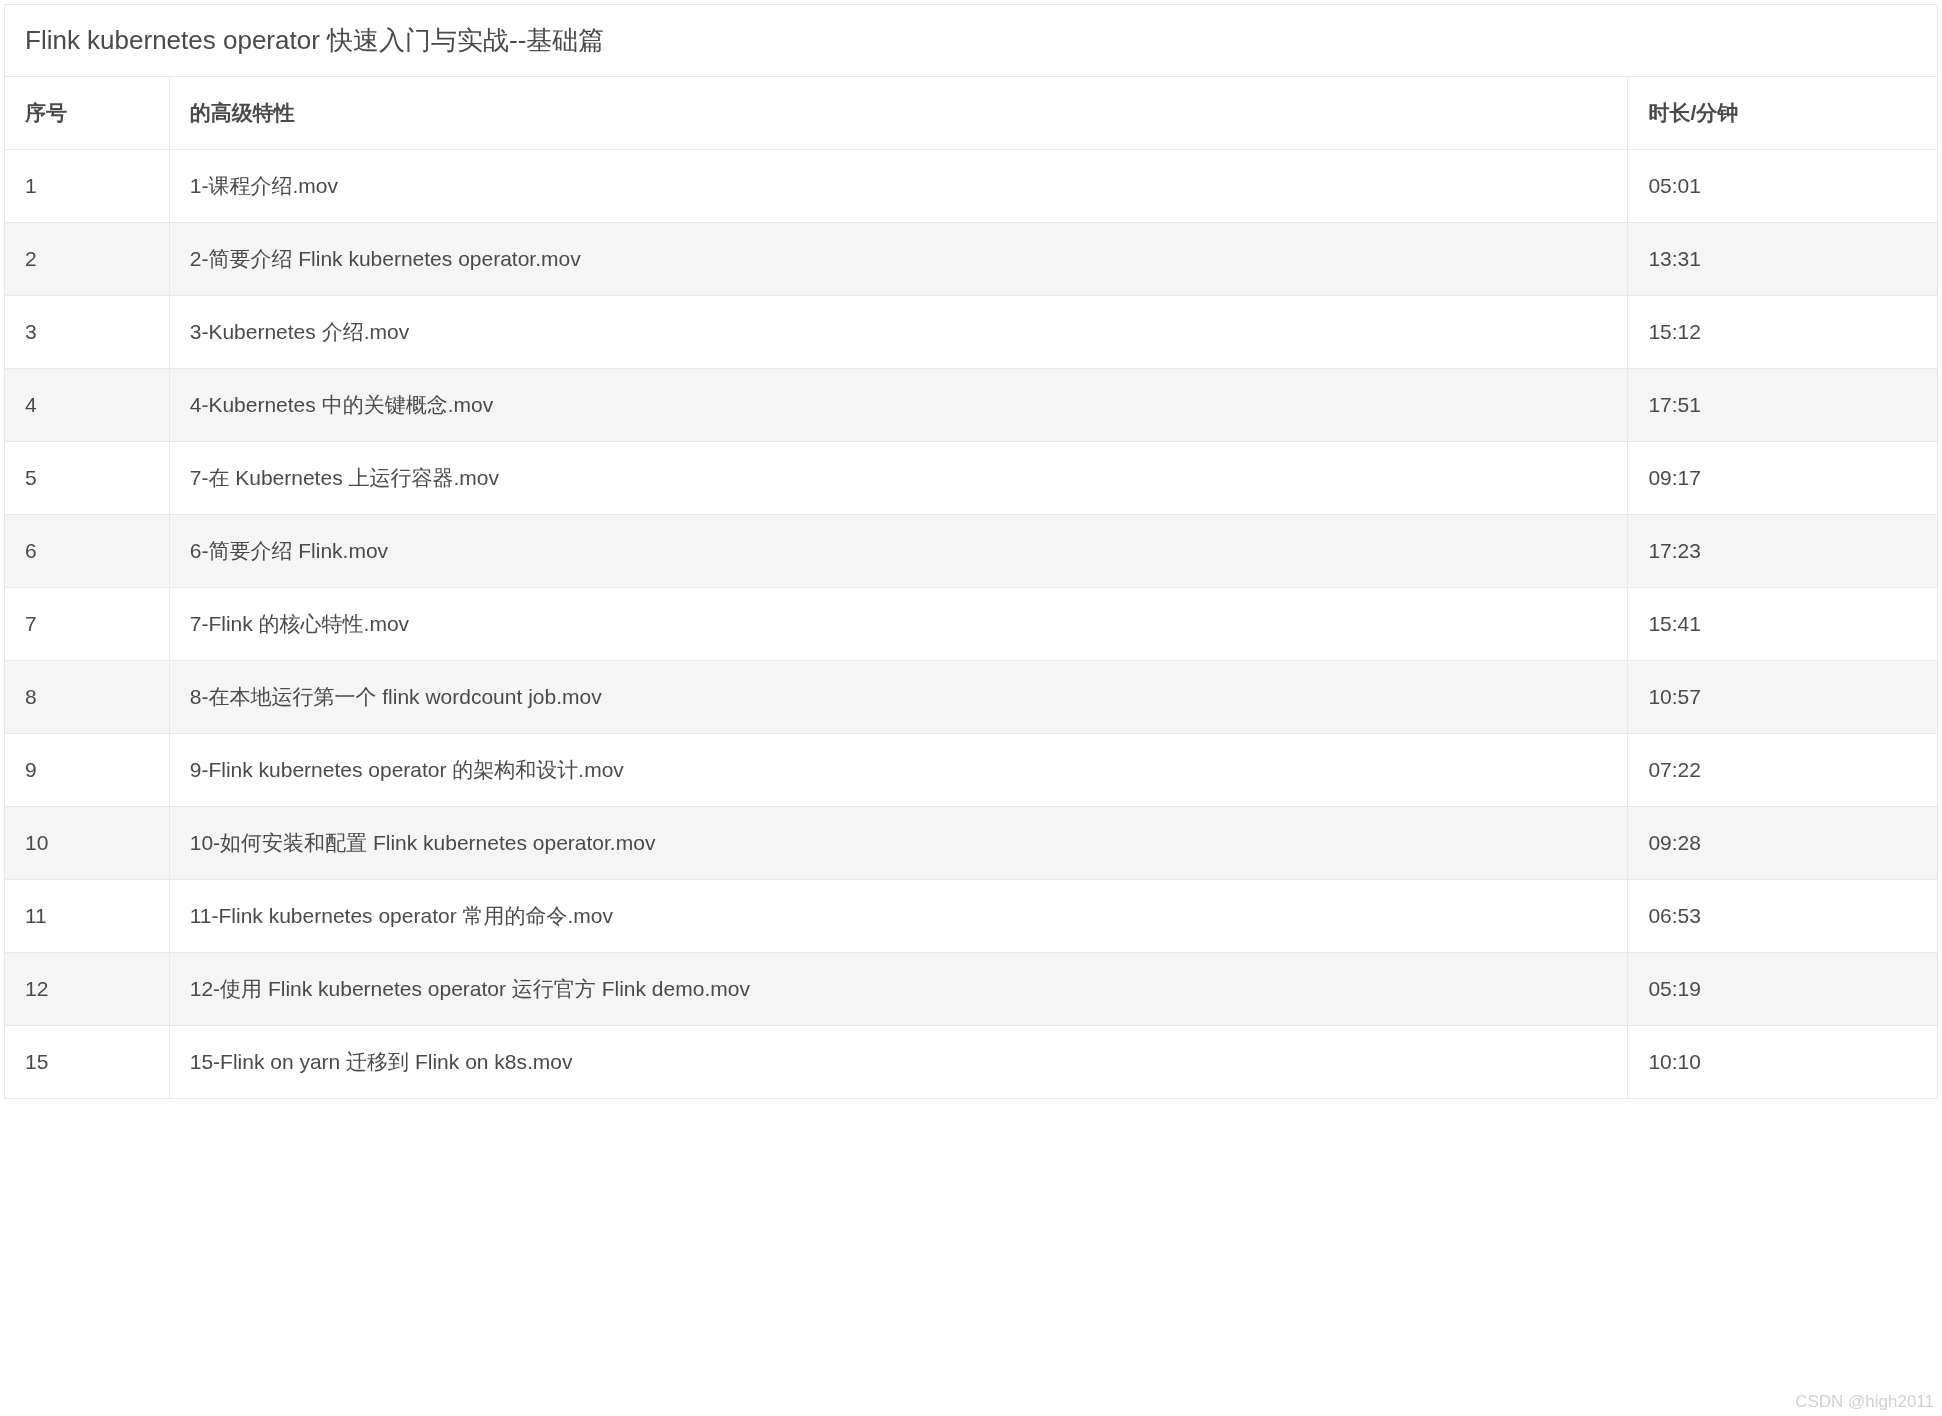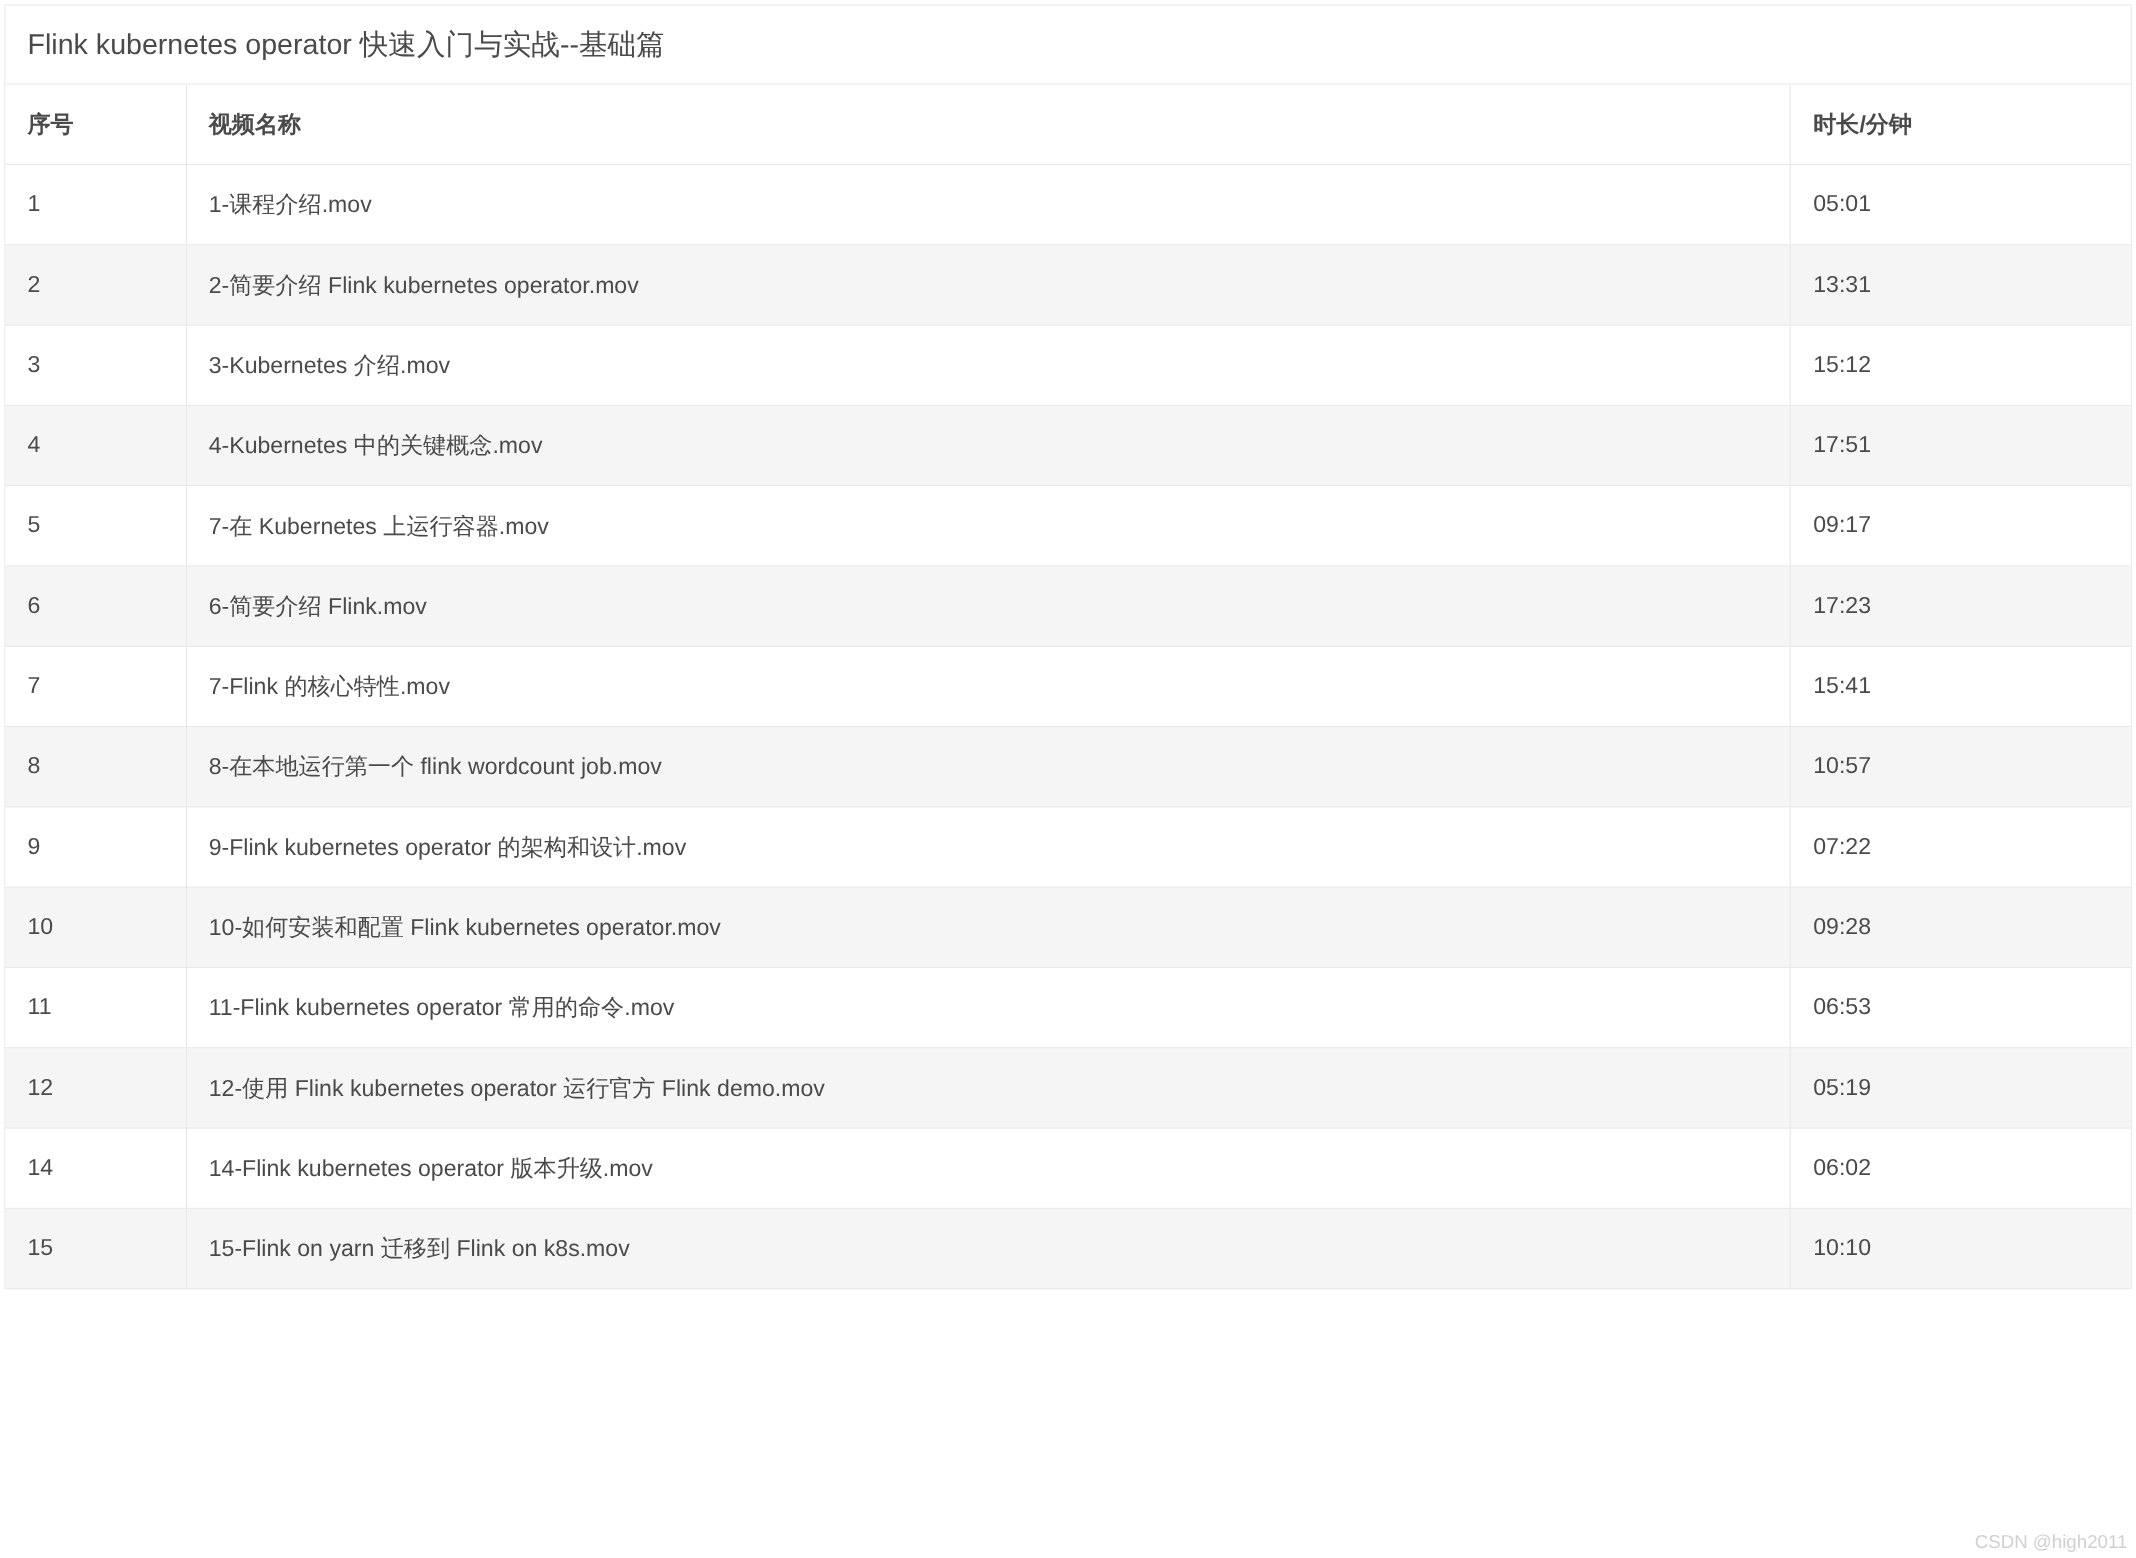--- a/index.html
+++ b/index.html
@@ -74,21 +74,21 @@
   </style>
 </head>
 <body>
 
 <div class="table-container">
   <div class="table-title">Flink kubernetes operator 快速入门与实战--基础篇</div>
   <table>
     <thead>
       <tr>
         <th>序号</th>
-        <th>视频名称</th>
+        <th>的高级特性</th>
         <th>时长/分钟</th>
       </tr>
     </thead>
     <tbody>
         <tr>
           <td>1</td>
           <td>1-课程介绍.mov</td>
           <td>05:01</td>
         </tr>
         <tr>
@@ -140,25 +140,20 @@
           <td>11</td>
           <td>11-Flink kubernetes operator 常用的命令.mov</td>
           <td>06:53</td>
         </tr>
         <tr>
           <td>12</td>
           <td>12-使用 Flink kubernetes operator 运行官方 Flink demo.mov</td>
           <td>05:19</td>
         </tr>
         <tr>
-          <td>14</td>
-          <td>14-Flink kubernetes operator 版本升级.mov</td>
-          <td>06:02</td>
-        </tr>
-        <tr>
           <td>15</td>
           <td>15-Flink on yarn 迁移到 Flink on k8s.mov</td>
           <td>10:10</td>
         </tr>
       </tbody>
   </table>
 </div>
 
 <div class="watermark">CSDN @high2011</div>
 

